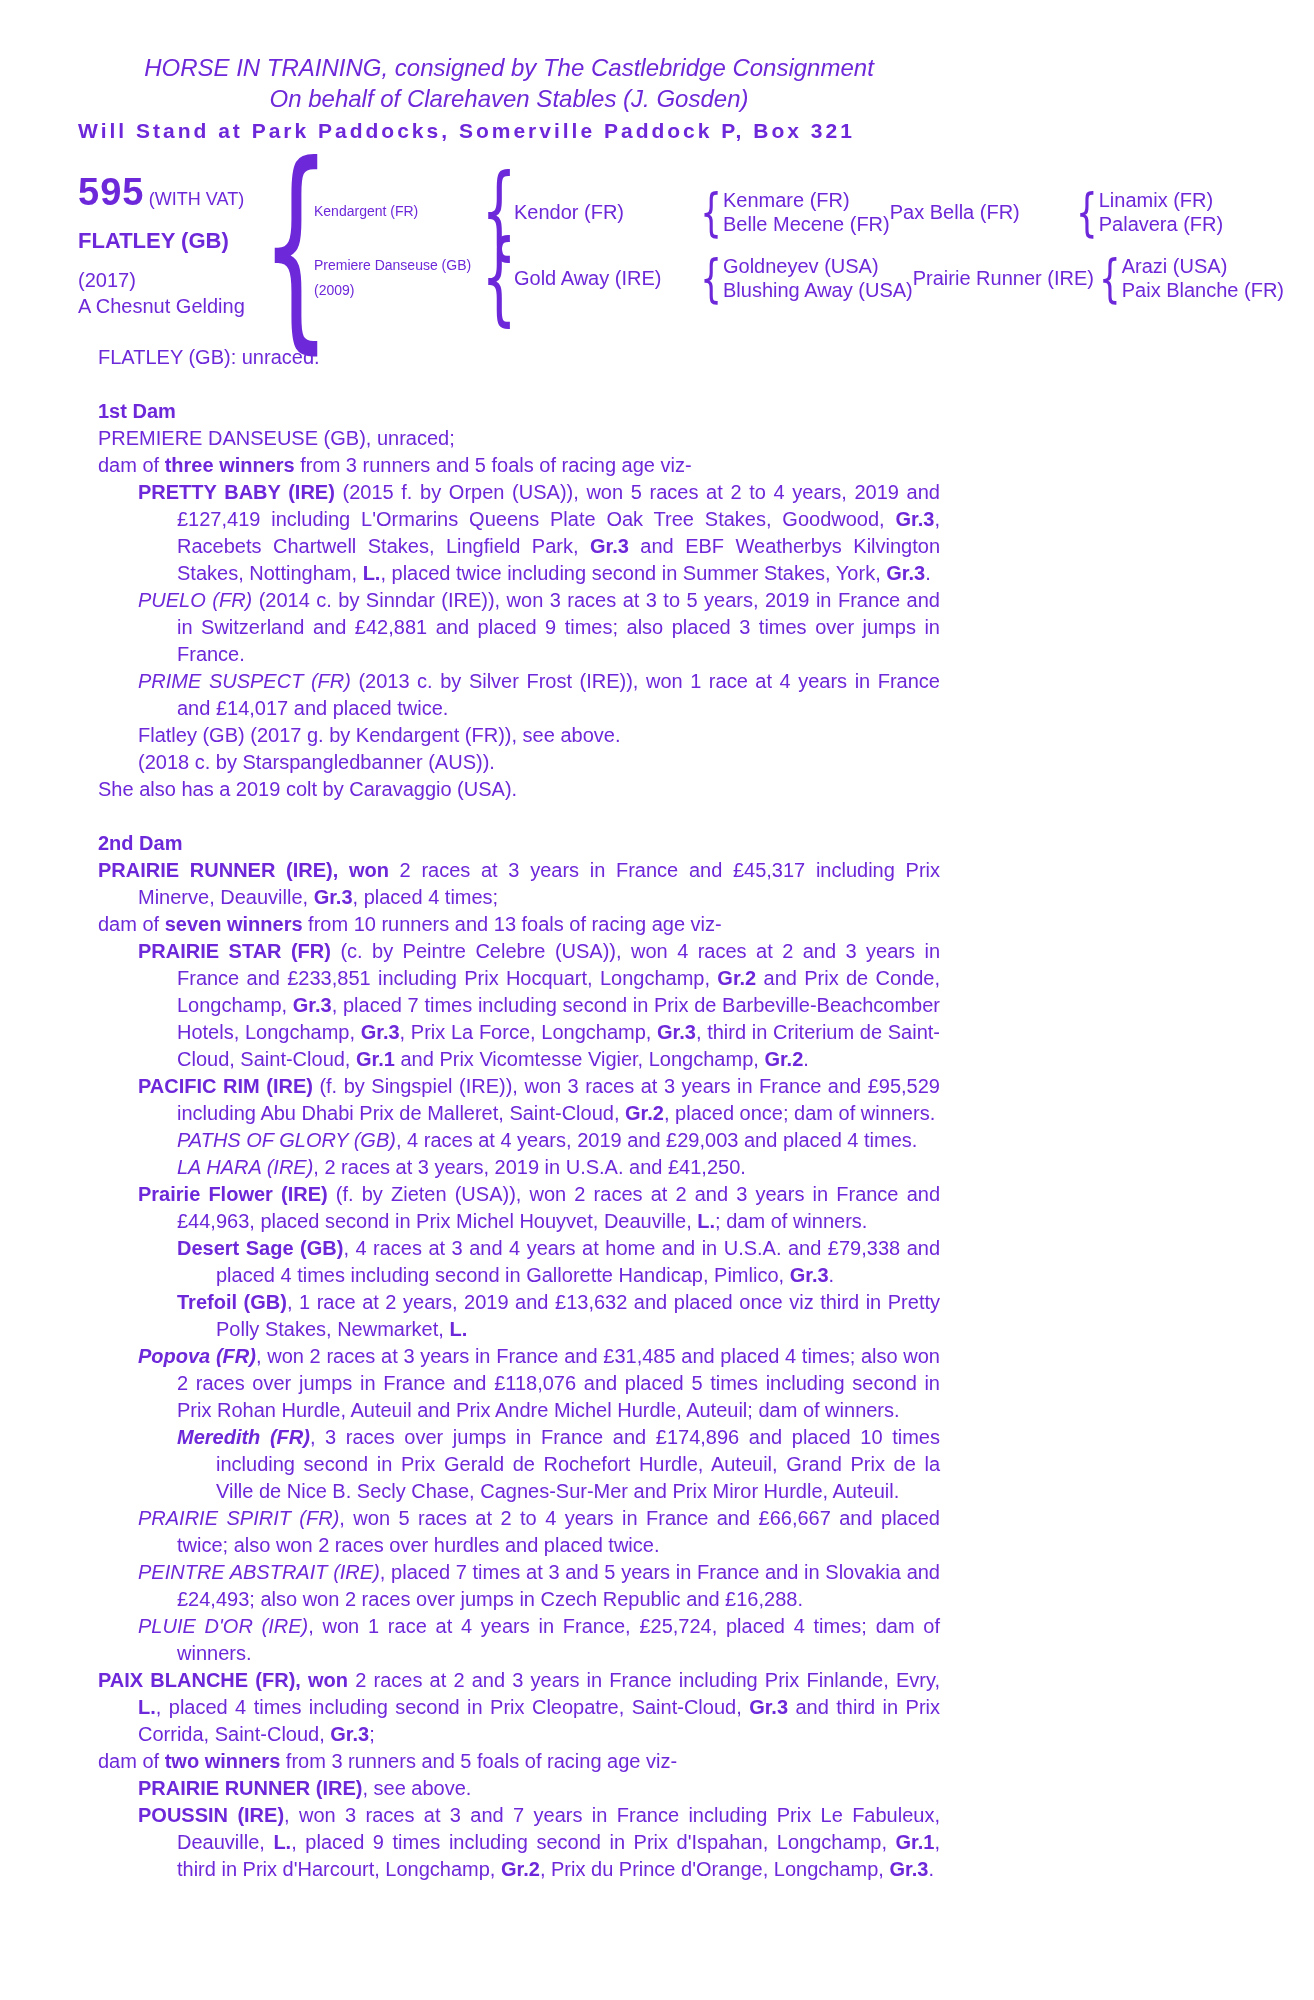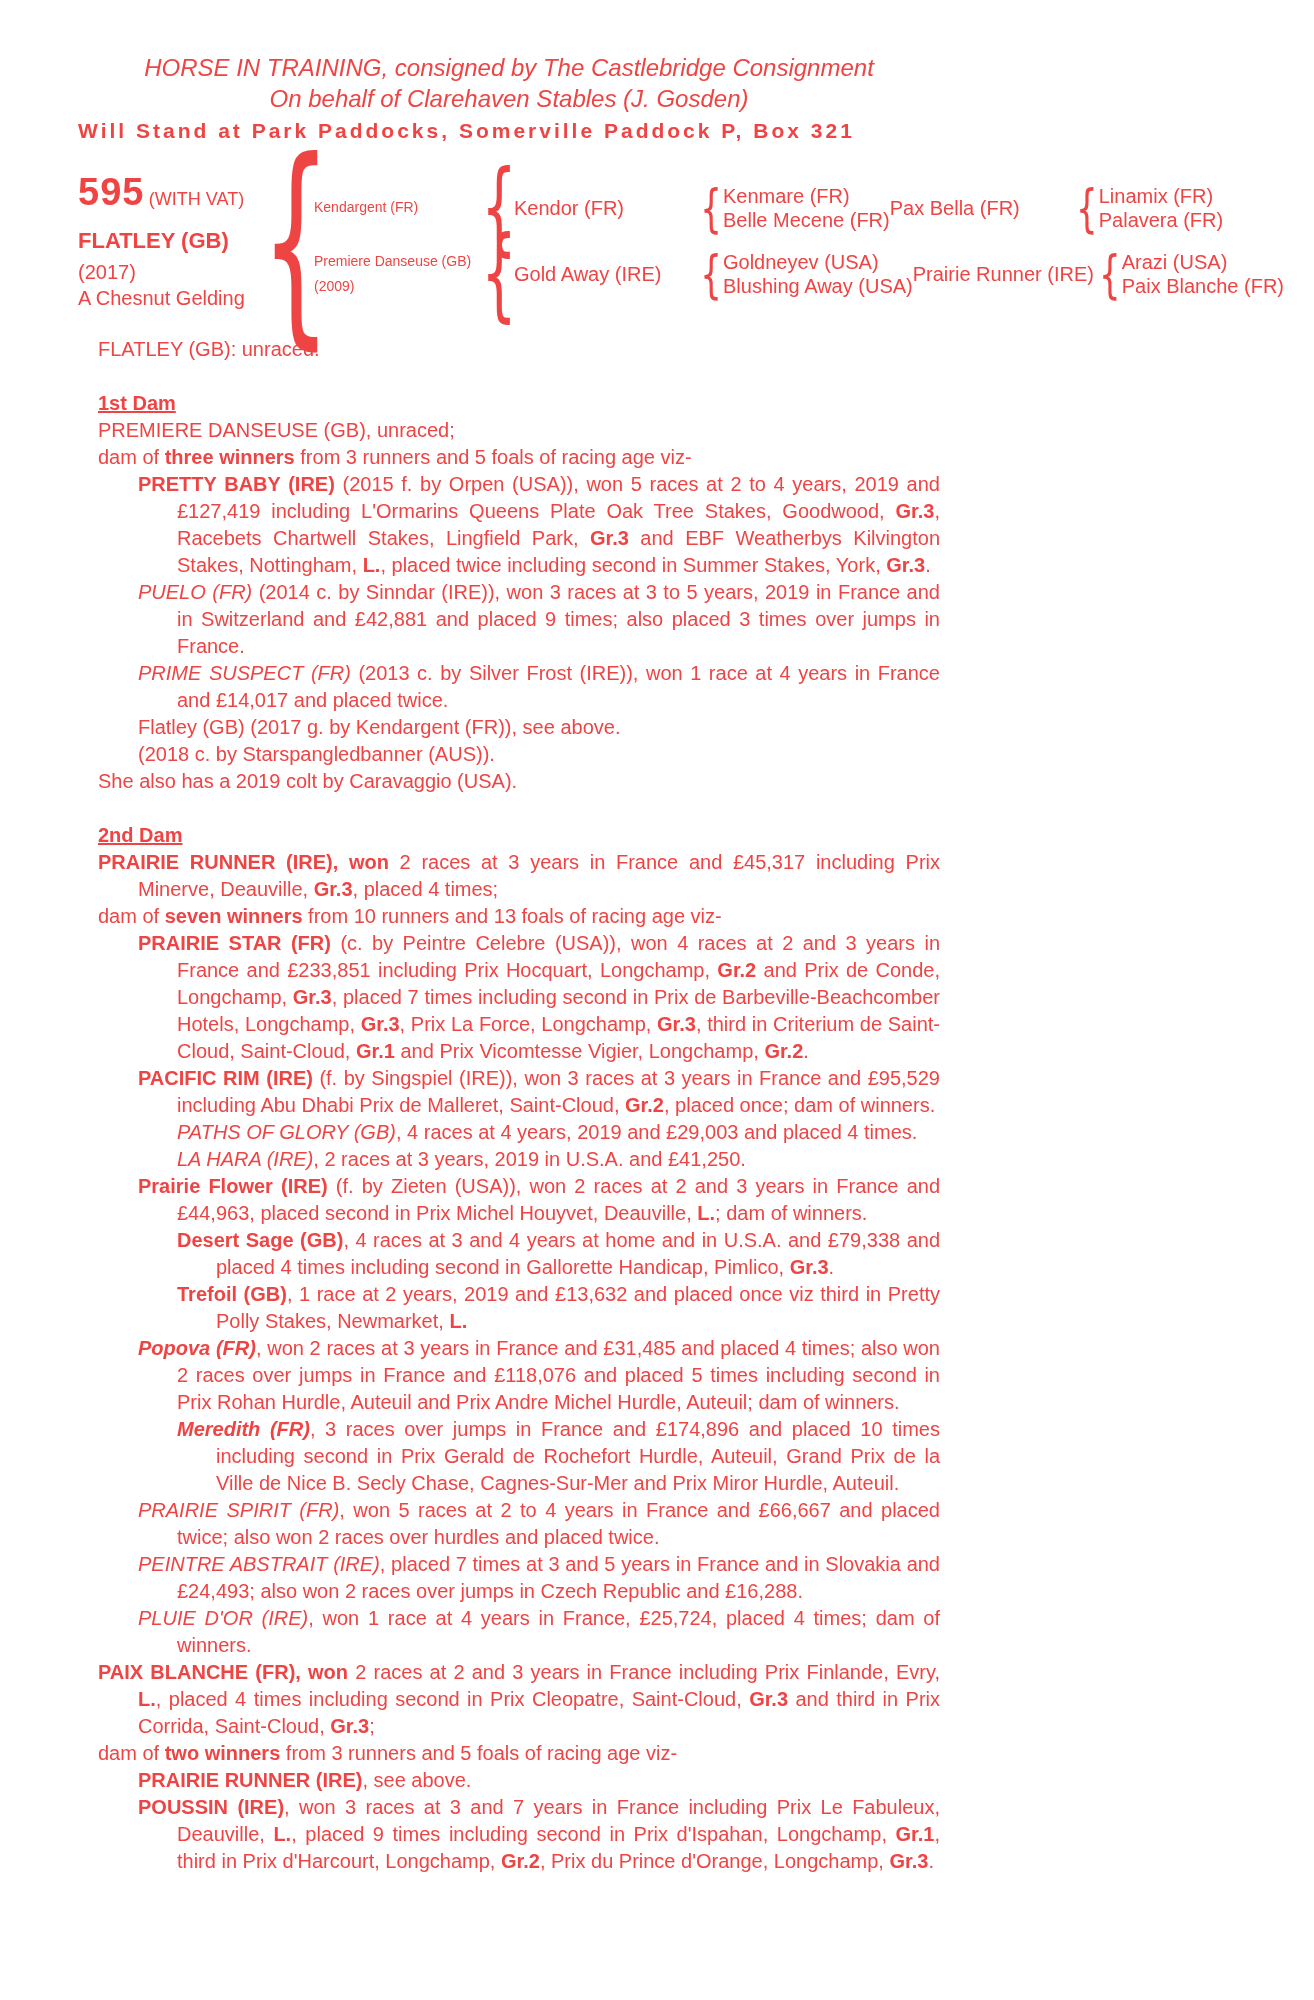--- a/index.html
+++ b/index.html
@@ -4,21 +4,21 @@
 <title>Catalogue Page</title>
 <style>
   html, body { margin: 0; padding: 0; background: #ffffff; }
   .page {
     position: relative;
     width: 1312px;
     height: 2000px;
     box-sizing: border-box;
     padding: 52px 0 0 78px;
     background: #ffffff;
-    color: #ef4444;
+    color: #6d28d9;
     font-family: "Liberation Sans", sans-serif;
     overflow: hidden;
   }
   .content { width: 862px; }
 
   
   .hdr-line1, .hdr-line2 {
     font-style: italic;
     font-size: 24px;
     line-height: 31px;
@@ -32,21 +32,21 @@
     text-align: left;
   }
 
   
   .pedigree { display: flex; align-items: center; margin-top: 24px; }
   .lot-block { flex: 0 0 200px; width: 200px; align-self: flex-start; }
   .lot-line { white-space: nowrap; }
   .lot-number { font-size: 38px; font-weight: bold; letter-spacing: 1px; }
   .lot-vat { font-size: 18px; }
   .horse-name { font-weight: bold; font-size: 22px; margin-top: 14px; }
-  .horse-year { font-size: 20px; margin-top: 7px; }
+  .horse-year { font-size: 20px; margin-top: 15px; }
   .horse-desc { font-size: 20px; margin-top: 3px; }
 
   .halves { display: flex; flex-direction: column; row-gap: 10px; }
   .half { display: flex; align-items: center; }
   .parent-cell { flex: 0 0 170px; width: 170px; font-size: 14px; line-height: 23px; }
   .parent-name { }
   .parent-year { margin-top: 2px; }
   .gp-col { display: flex; flex-direction: row; }
   .gp-row { display: flex; align-items: center; height: 48px; }
   .gp-name { flex: 0 0 185px; width: 185px; font-size: 20px; line-height: 22px; }
@@ -66,21 +66,21 @@
   .bg-parent { font-size: 56px;  transform: scaleY(1.8); }
   .bg-gp     { font-size: 34px;  transform: scaleY(1.5); }
 
   
   .textbody { margin-top: 26px; font-size: 20px; line-height: 27px; margin-left: 20px; }
   .para { text-align: justify; }
   .race-record { text-align: left; }
   .lv0 { padding-left: 40px;  text-indent: -40px; }
   .lv1 { padding-left: 79px;  text-indent: -39px; }
   .lv2 { padding-left: 118px; text-indent: -39px; }
-  .dam-heading { font-weight: bold; margin-top: 27px; text-decoration: underline; }
+  .dam-heading { font-weight: bold; margin-top: 27px; }
   .seg    { }
   .seg-b  { font-weight: bold; }
   .seg-i  { font-style: italic; }
   .seg-bi { font-weight: bold; font-style: italic; }
 </style>
 </head>
 <body>
 
 <div class="page">
   <div class="content">

